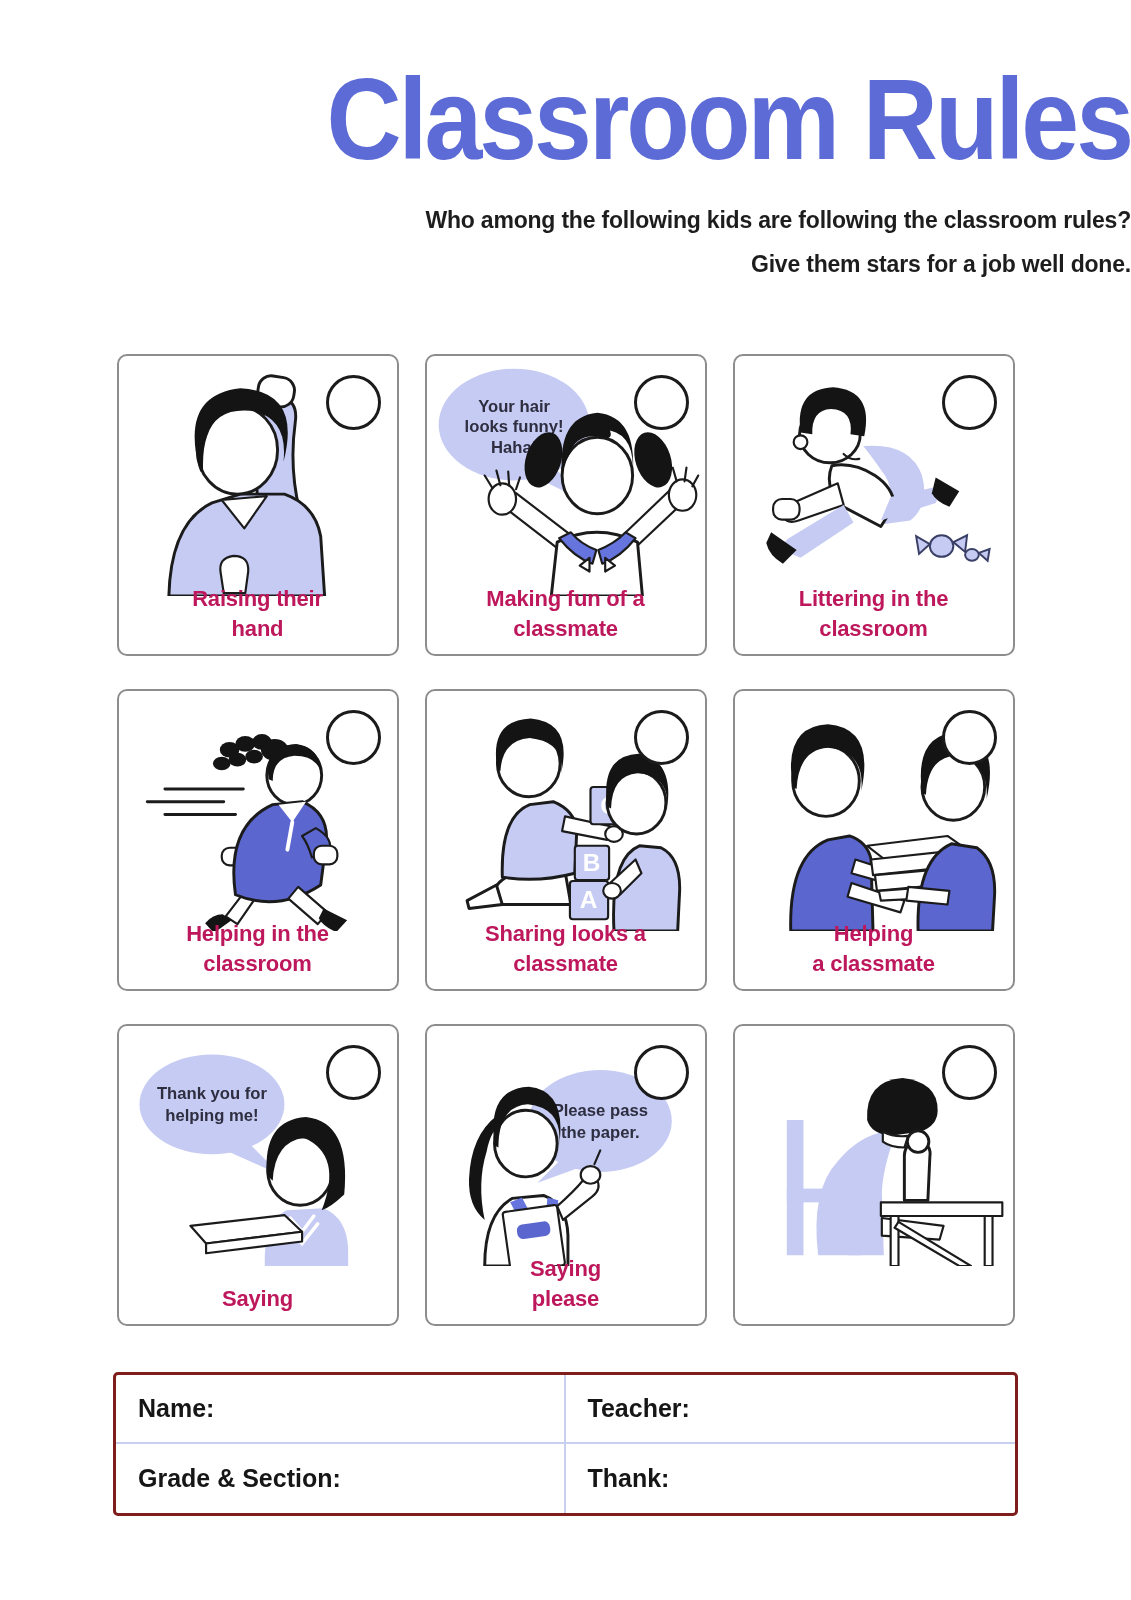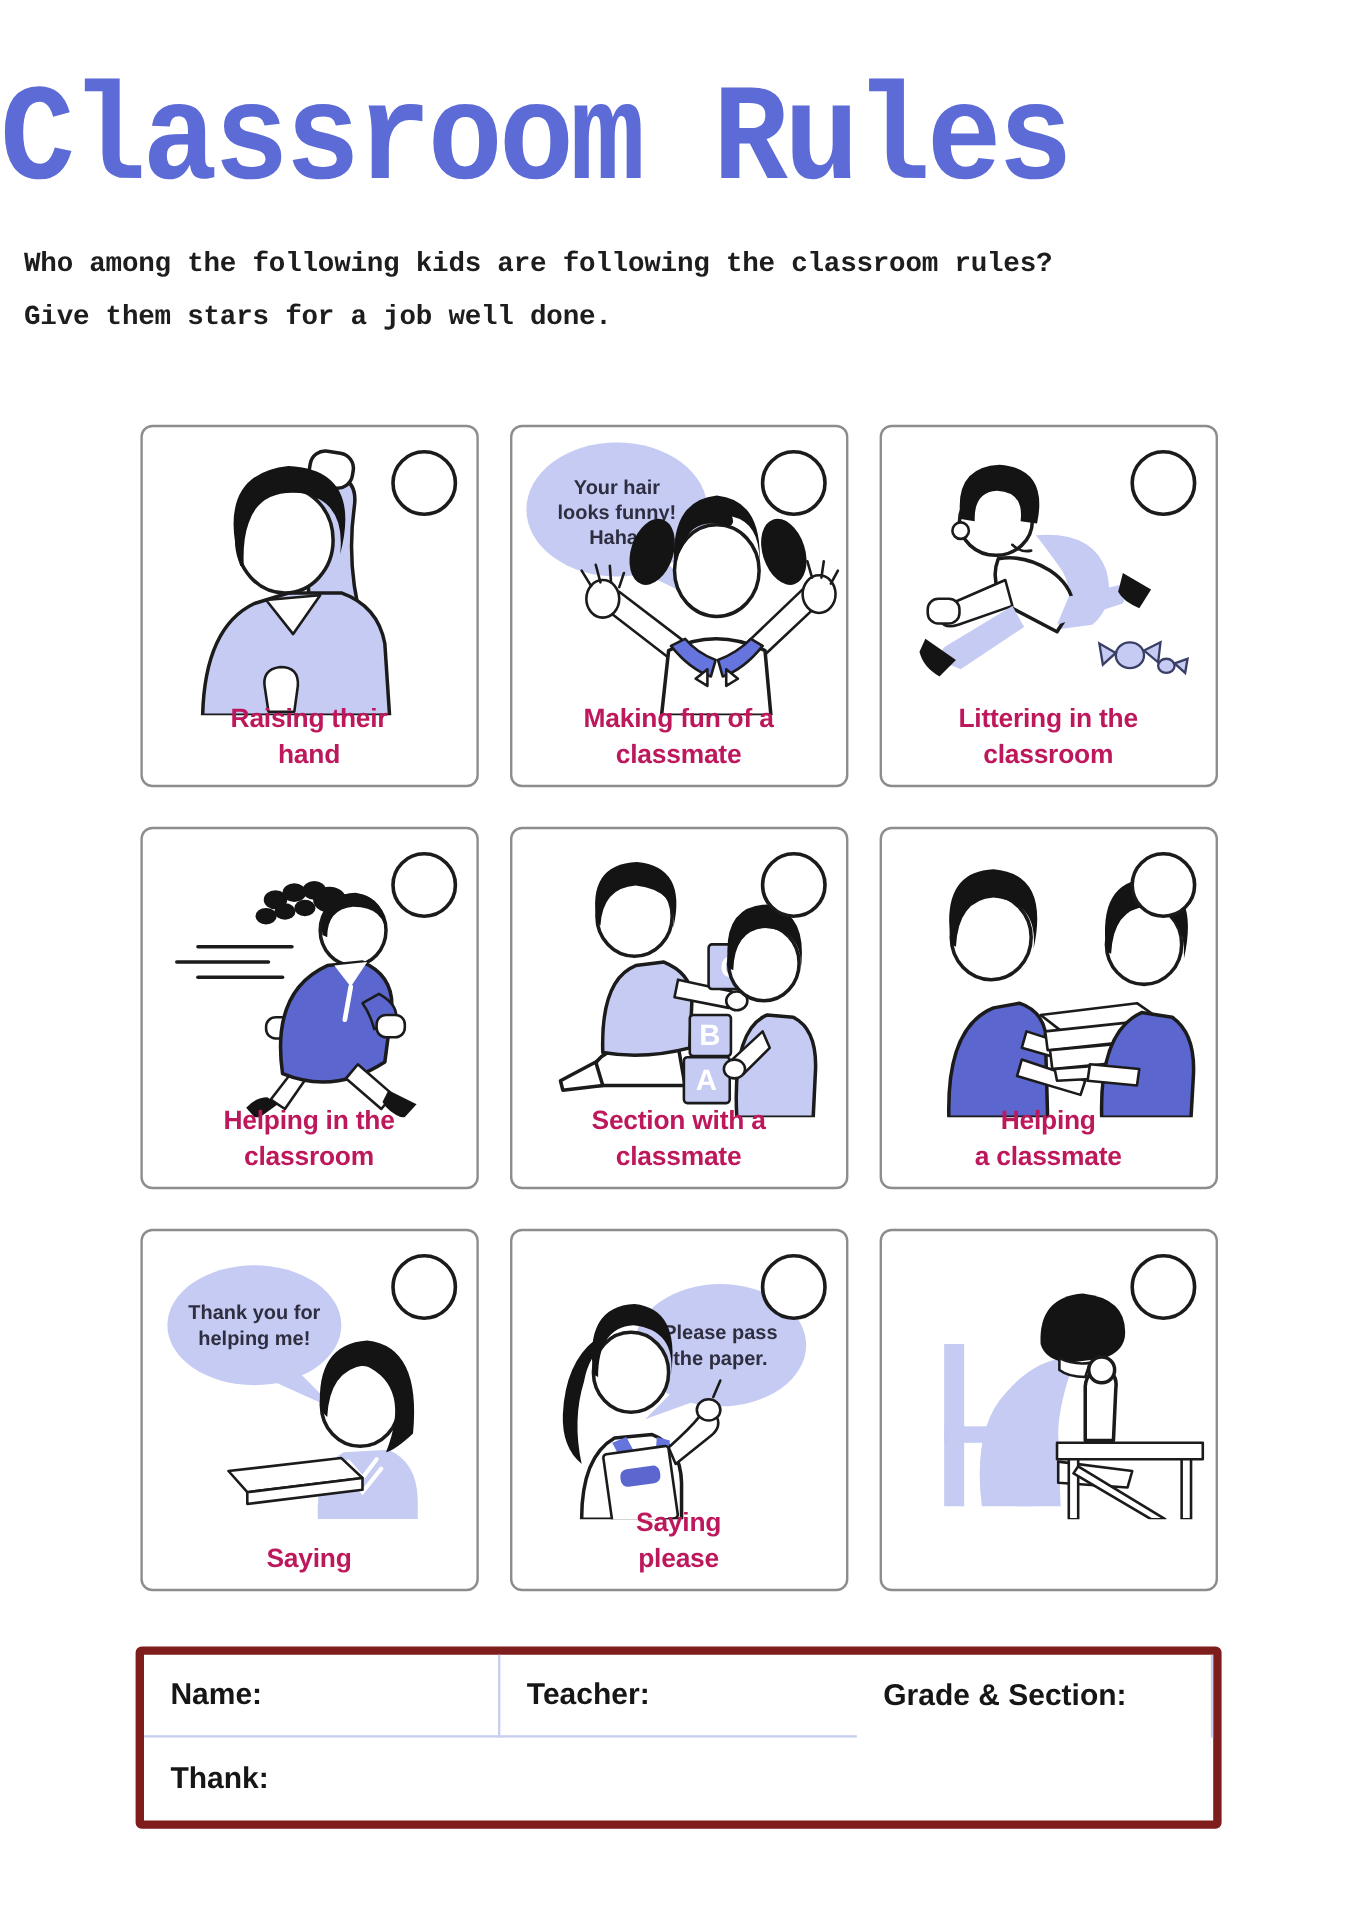--- a/index.html
+++ b/index.html
@@ -1,21 +1,21 @@
 <!DOCTYPE html>
 <html><head>
 <meta charset="utf-8">
 <style>
   * { box-sizing: border-box; }
   html,body { margin:0; padding:0; }
   body {
     width:1131px; height:1600px; background:#ffffff; position:relative; overflow:hidden;
     font-family:"Liberation Sans", sans-serif;
   }
-  .header { text-align:left; padding-top:62px;font-family:Liberation Mono, monospace; }
+  .header { text-align:right; padding-top:62px; }
   .title {
     margin:0; font-size:104px; line-height:1.1; font-weight:bold; color:#5d6bd6;
     letter-spacing:-3px; transform:scaleY(1.10); transform-origin:center;
   }
   .subtitle { margin-top:22px;padding-left:20px; }
   .subtitle-line { font-size:23px; font-weight:bold; color:#1d1d1d; line-height:44px; letter-spacing:-0.2px; }
 
   .grid {
     margin:52px auto 0; width:898px; display:grid;
     grid-template-columns:repeat(3,282px); grid-auto-rows:318px; column-gap:26px; row-gap:17px;
@@ -37,22 +37,22 @@
   .w  { fill:#ffffff; }
   .k  { fill:#141414; }
   .lav{ fill:#c5cbf3; }
   .pur{ fill:#5b67cf; }
   .strap{ fill:#6674de; }
   .none{ fill:none; }
   .bubble-text { font-family:"Liberation Sans",sans-serif; font-size:17px; font-weight:bold; fill:#2e2e40; text-anchor:middle; }
   .block-letter { font-family:"Liberation Sans",sans-serif; font-size:25px; font-weight:bold; fill:#ffffff; text-anchor:middle; }
 
   .form-table {
-    width:905px; margin:46px auto 0; border:7px solid #7f1d1d; border-radius:5px;
-    display:grid; grid-template-columns:1fr 1fr 1fr; background:#fff;
+    width:905px; margin:46px auto 0; border:3px solid #7f1d1d; border-radius:5px;
+    display:grid; grid-template-columns:1fr 1fr; background:#fff;
   }
   .form-cell {
     height:69px; display:flex; align-items:center; padding-left:22px;
     font-size:25px; font-weight:bold; color:#161616;
   }
   .br { border-right:2px solid #c9cfef; }
   .bb { border-bottom:2px solid #c9cfef; }
 </style>
 </head>
 <body>
@@ -194,21 +194,21 @@
       <rect class="lav o2" x="145" y="194" width="39" height="39" rx="3"></rect>
       <text class="block-letter" x="164" y="222">A</text>
       <path class="lav o" d="M190,245 Q186,170 216,158 L238,160 Q258,170 257,204 L255,245 Z"></path>
       <path class="w o2" d="M212,172 L186,196 L196,208 L218,186 Z"></path>
       <ellipse class="w o2" cx="188" cy="204" rx="9" ry="8"></ellipse>
       <ellipse class="w o" cx="213" cy="114" rx="30" ry="32"></ellipse>
       <path class="k" d="M183,118 Q176,66 215,64 Q252,70 244,122 Q248,86 214,84 Q188,86 187,120 Z"></path>
     </svg>
     <div class="star-circle"></div>
     <div class="card-label">
-      <div>Section with a</div>
+      <div>Sharing looks a</div>
       <div>classmate</div>
     </div>
   </div>
 
   <div class="card">
     <svg viewBox="0 0 282 245">
       <path class="pur o" d="M56,245 Q54,168 94,152 L116,148 Q134,154 138,172 L140,245 Z"></path>
       <ellipse class="w o" cx="92" cy="92" rx="34" ry="36"></ellipse>
       <path class="k" d="M58,98 Q48,36 94,34 Q142,38 128,102 Q132,62 94,58 Q64,60 62,100 Z"></path>
       <path class="w o2" d="M122,172 L178,190 L174,202 L118,186 Z"></path>

